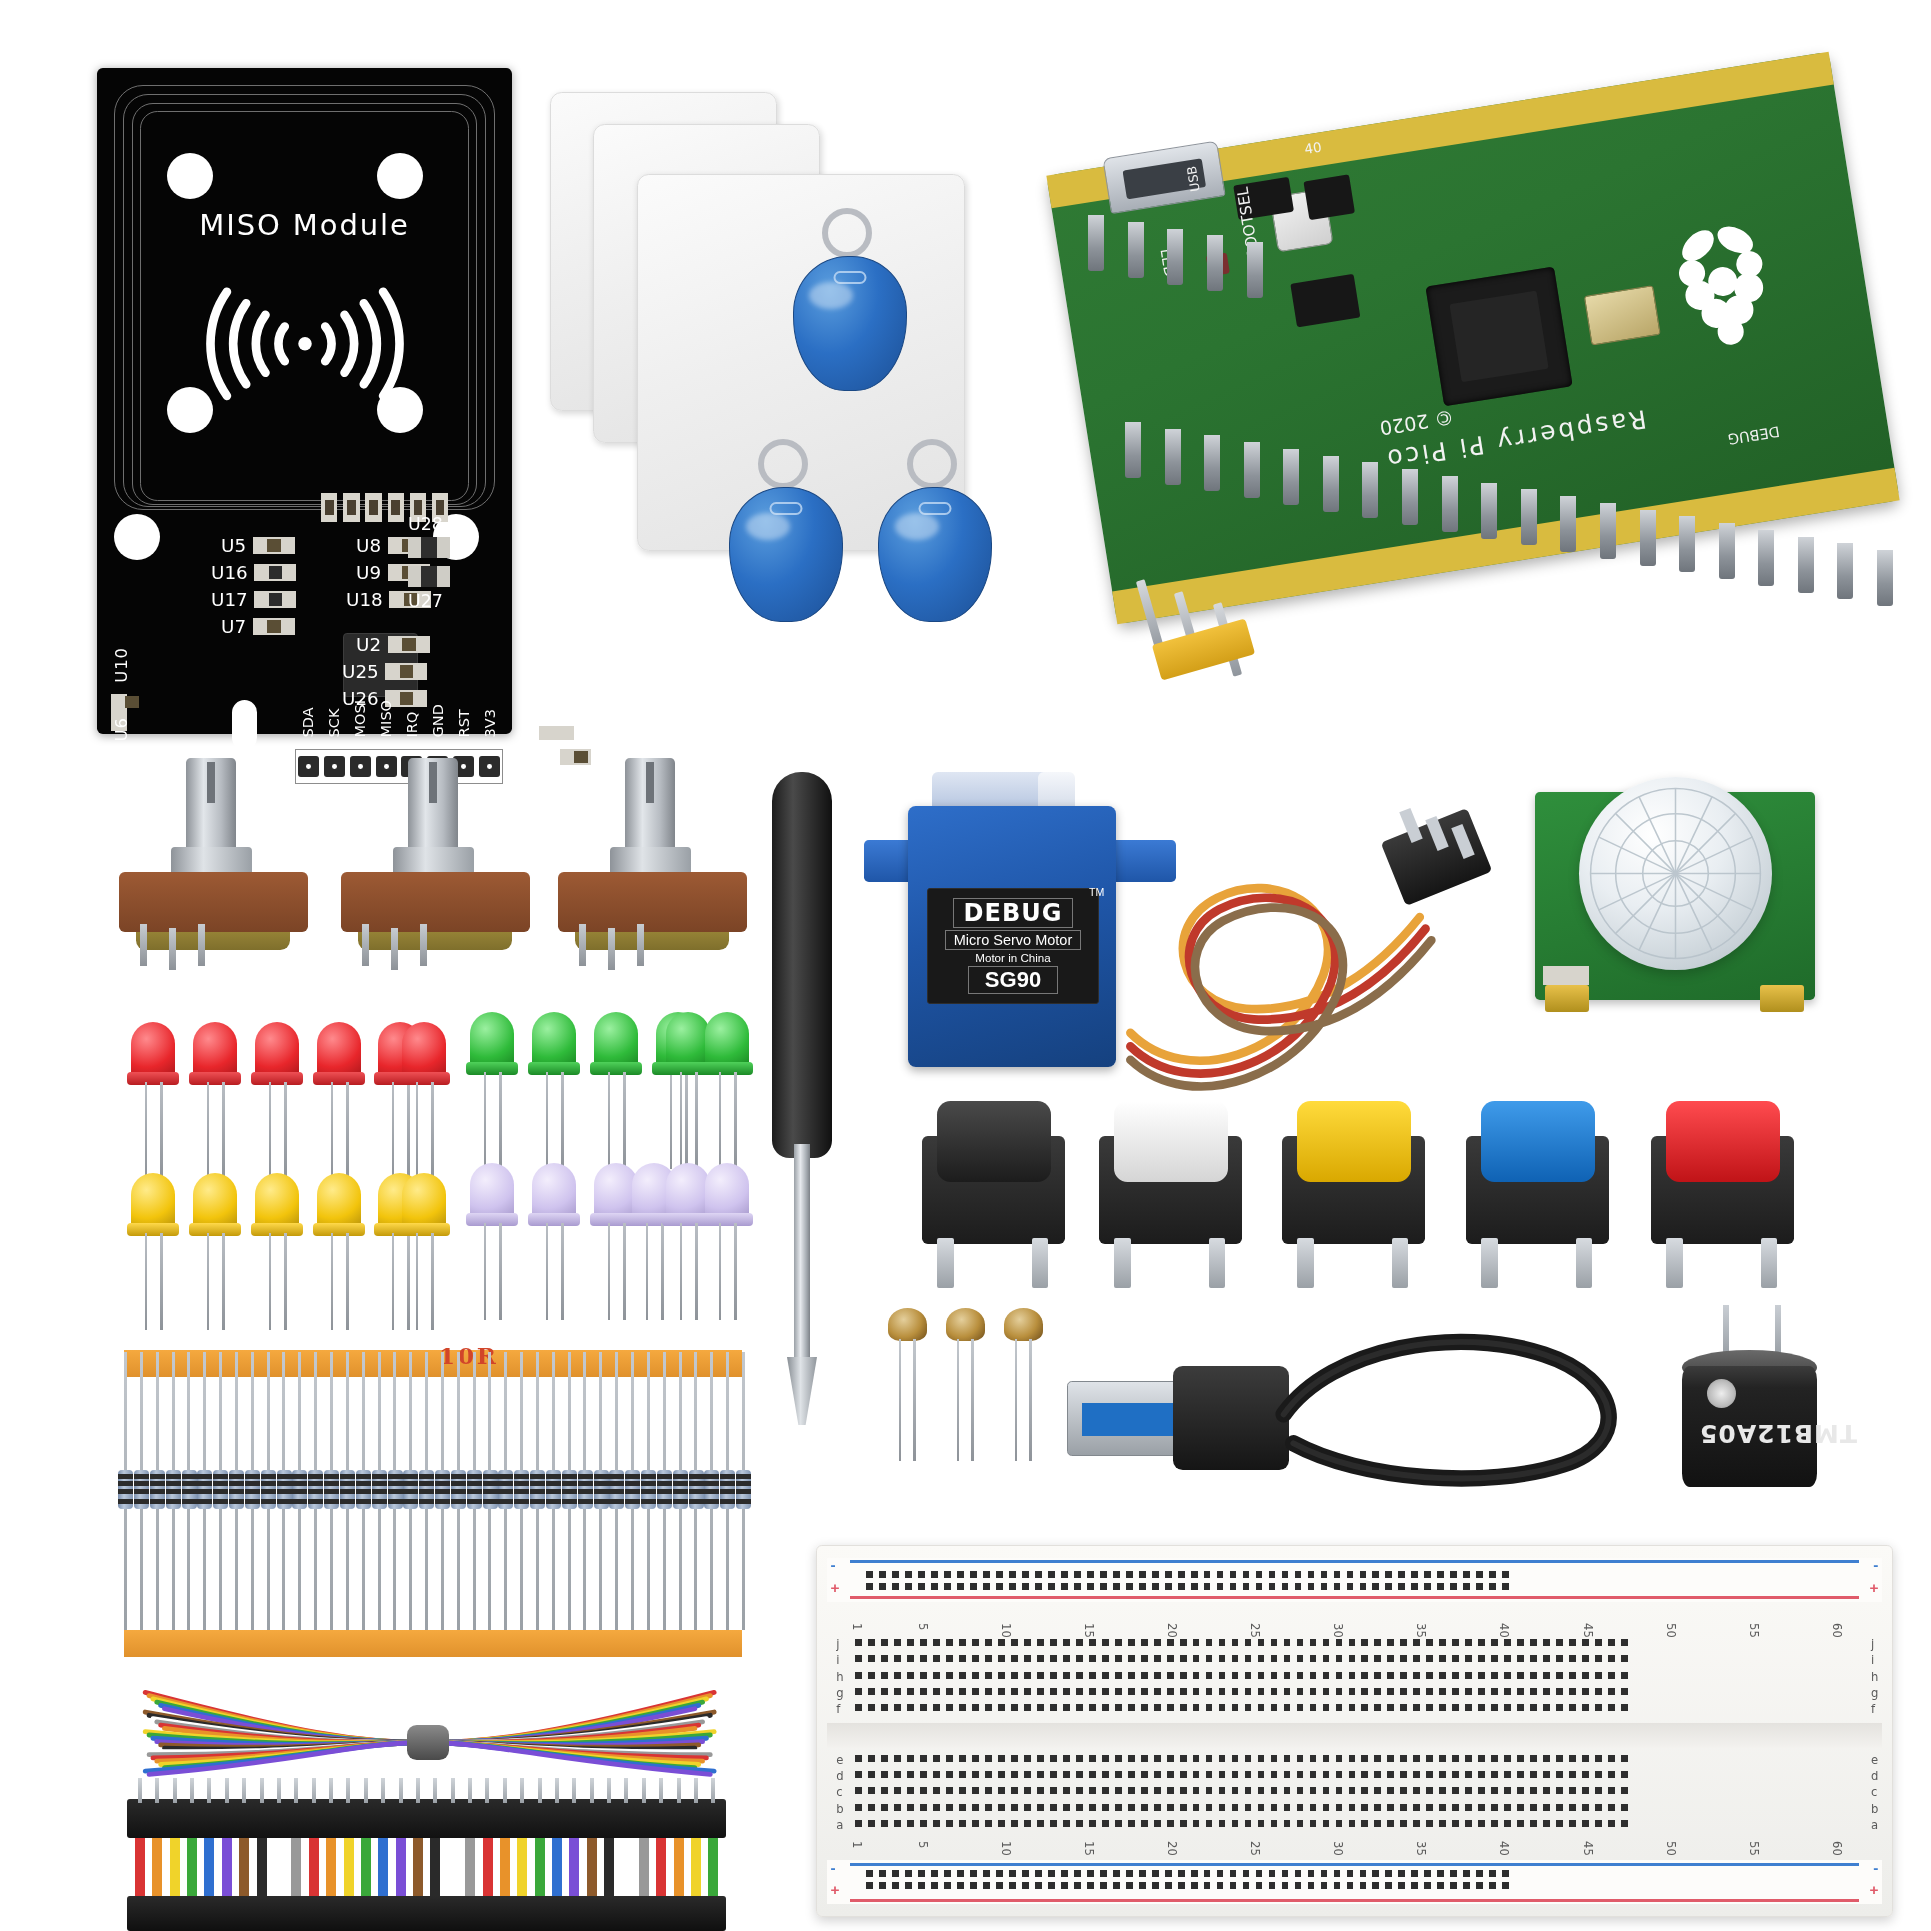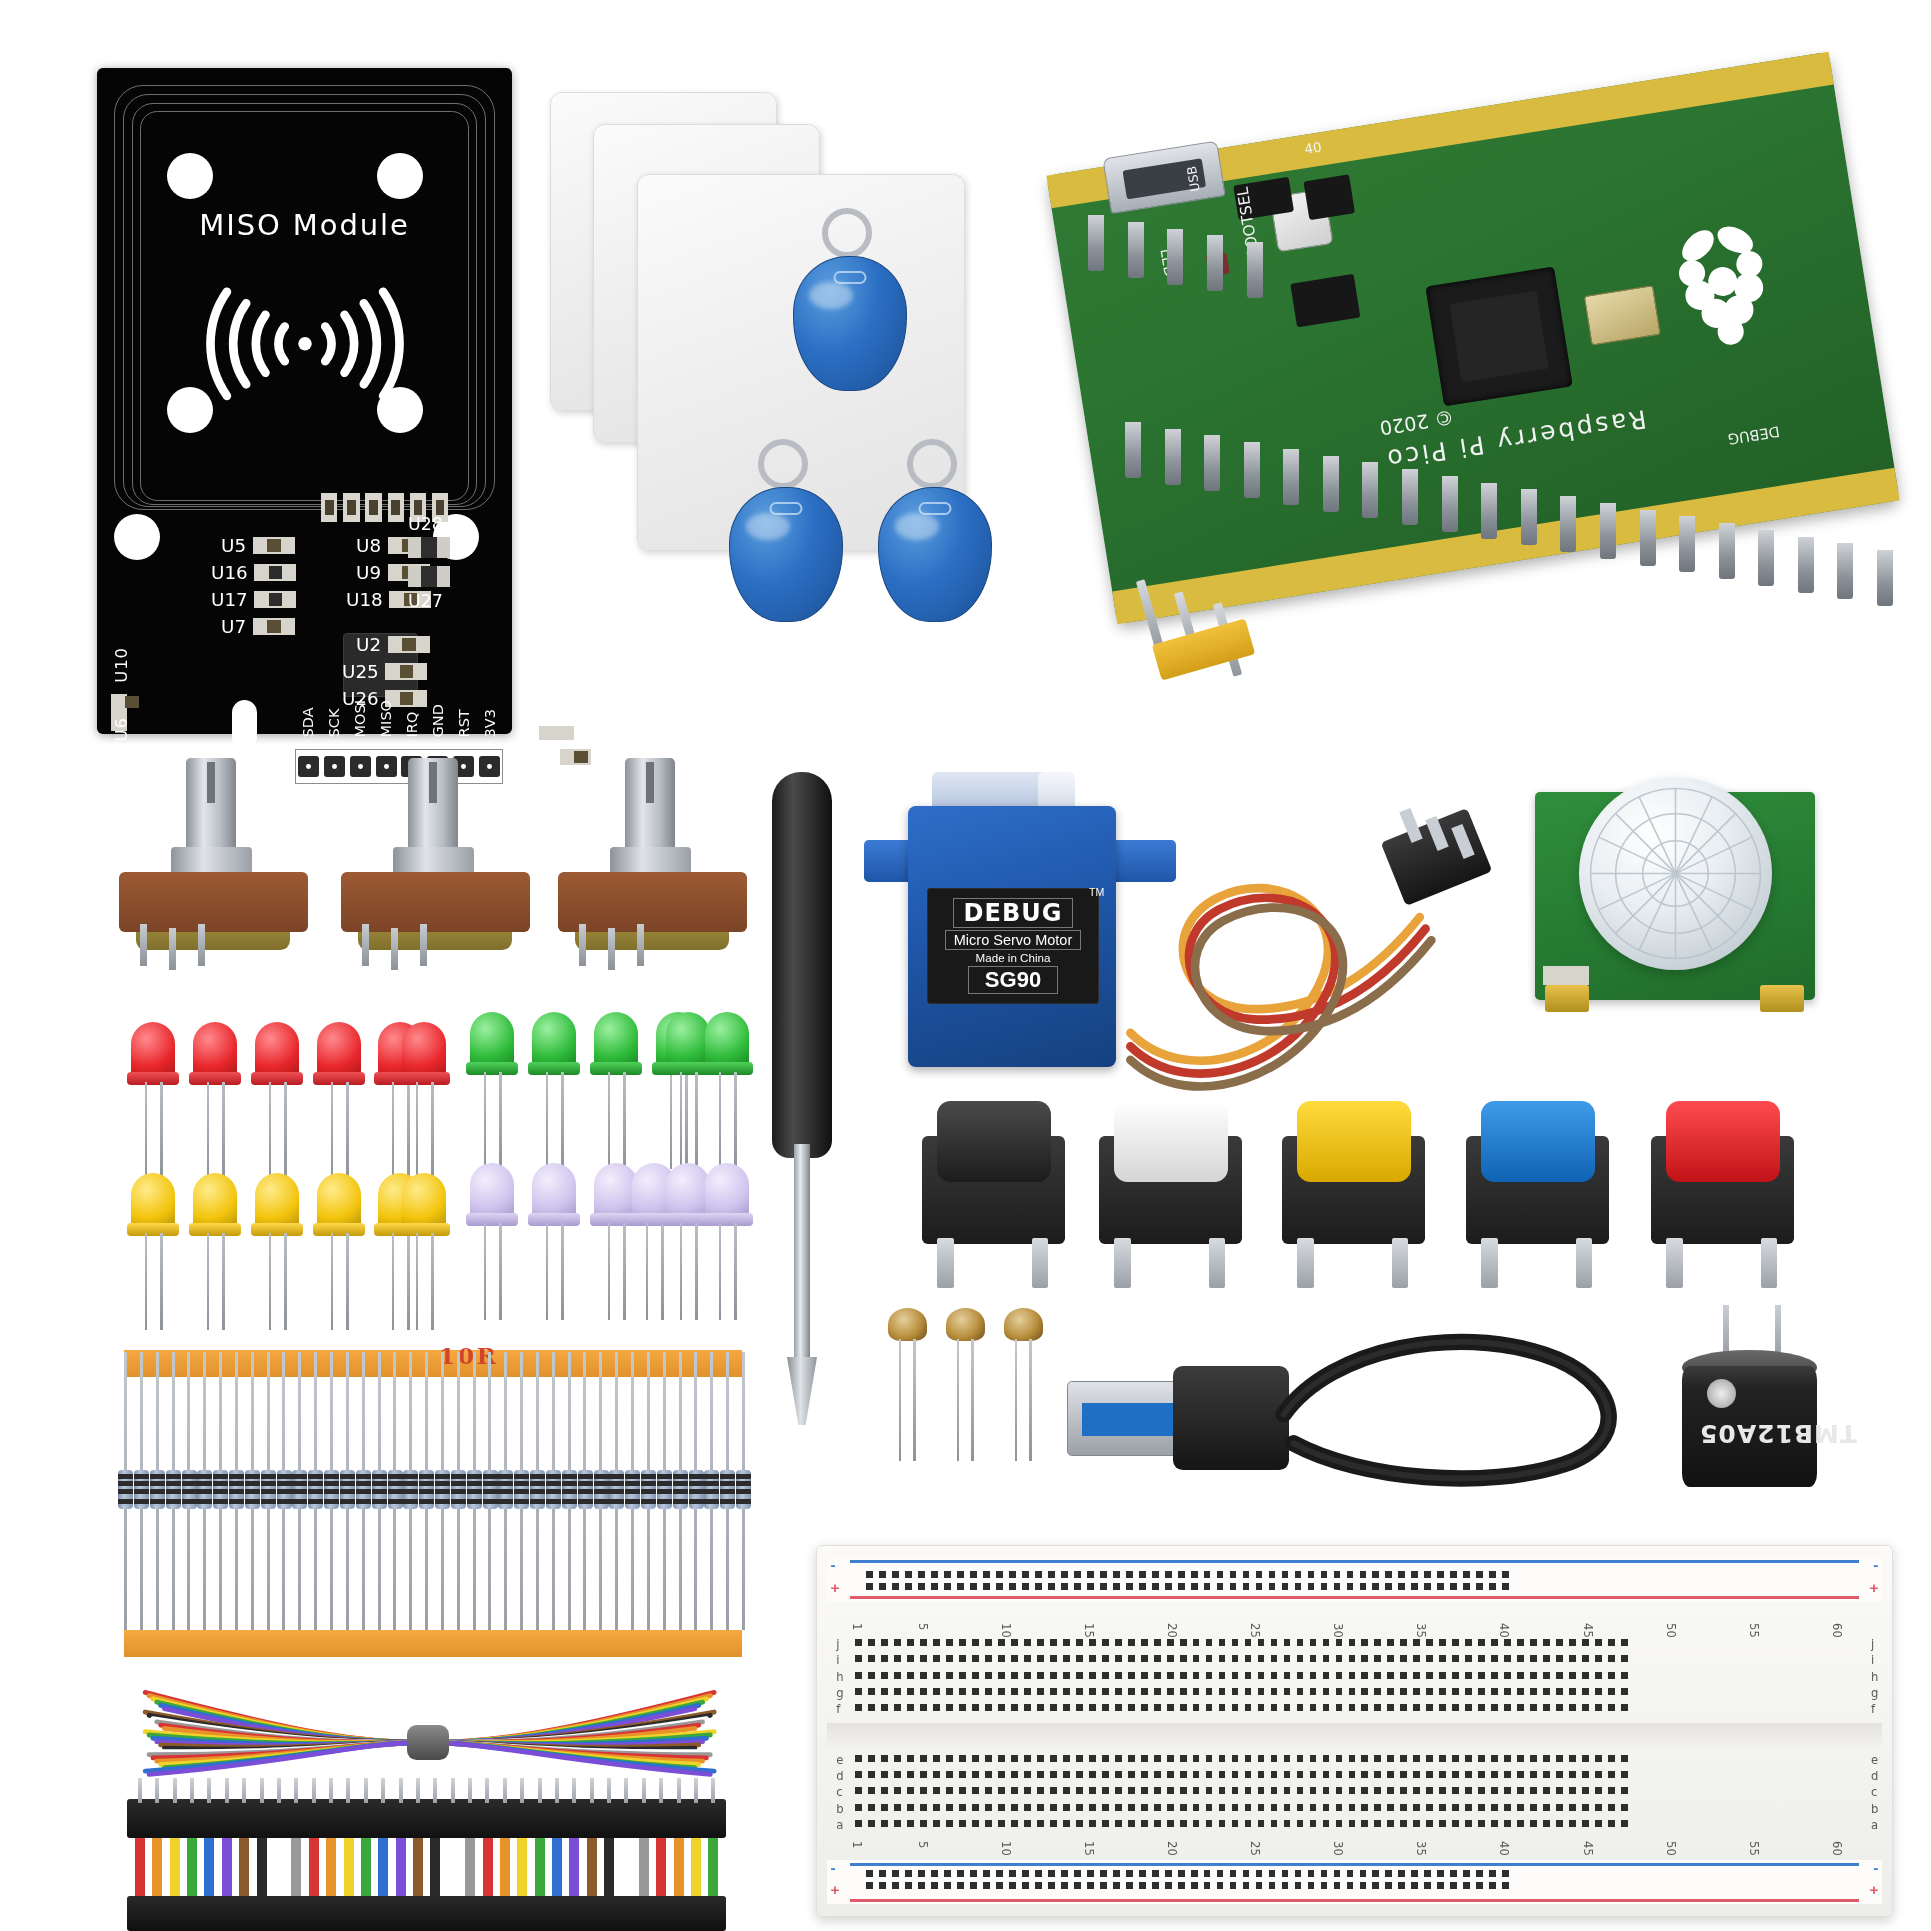--- a/index.html
+++ b/index.html
@@ -513,21 +513,21 @@
 
   <div>
     <div class="servo-ear" style="left:864px; top:840px;"></div>
     <div class="servo-ear" style="left:1108px; top:840px;"></div>
     <div class="servo-top"></div>
     <div class="servo-horn"></div>
     <div class="servo-body"></div>
     <div class="servo-label">
       <div class="brand">DEBUG</div>
       <div class="line2">Micro Servo Motor</div>
-      <div class="line3">Made in China</div>
+      <div class="line3">Motor in China</div>
       <div class="model">SG90</div>
     </div>
     <div style="position:absolute; left:1089px; top:886px; color:#fff; font-size:10.6px;">TM</div>
 
     <svg class="abs" style="left:1101px; top:811px;" width="406" height="299" viewBox="0 0 420 310">
       <g fill="none" stroke-width="9" stroke-linecap="round">
         <path d="M30 230 C 90 290, 200 250, 230 170 C 255 100, 180 60, 120 90 C 60 120, 80 200, 150 205 C 230 210, 290 160, 330 110" stroke="#e8a33a"></path>
         <path d="M30 244 C 92 304, 206 262, 238 178 C 262 104, 184 70, 122 102 C 66 132, 90 212, 158 216 C 238 220, 296 172, 336 122" stroke="#c0392b"></path>
         <path d="M30 258 C 94 318, 212 274, 246 186 C 270 110, 190 80, 126 114 C 72 144, 98 224, 166 228 C 244 232, 302 184, 342 134" stroke="#8a6d4b"></path>
       </g>

